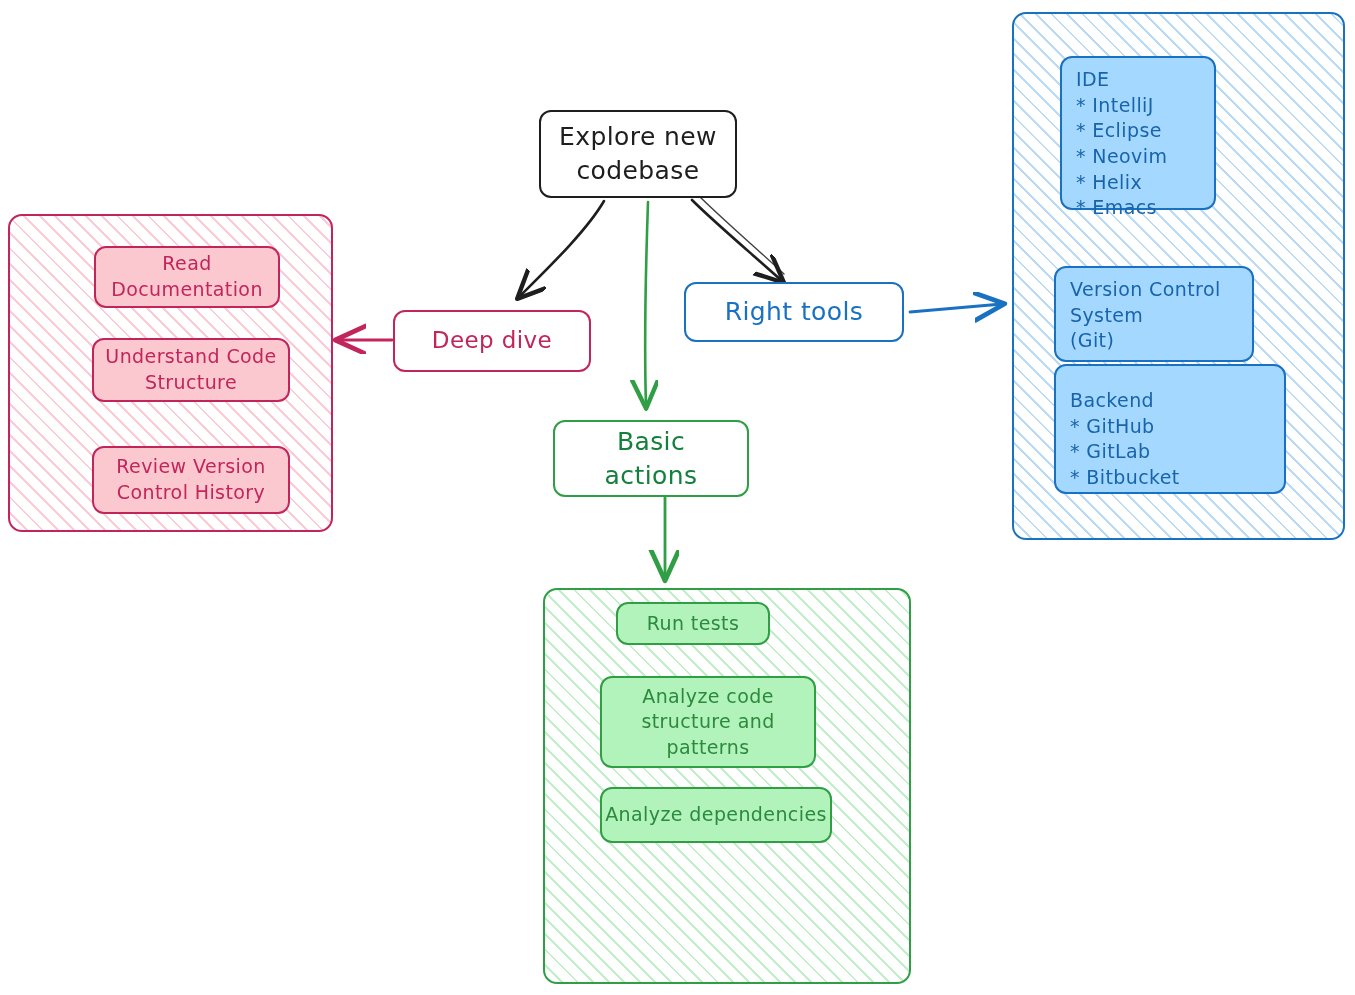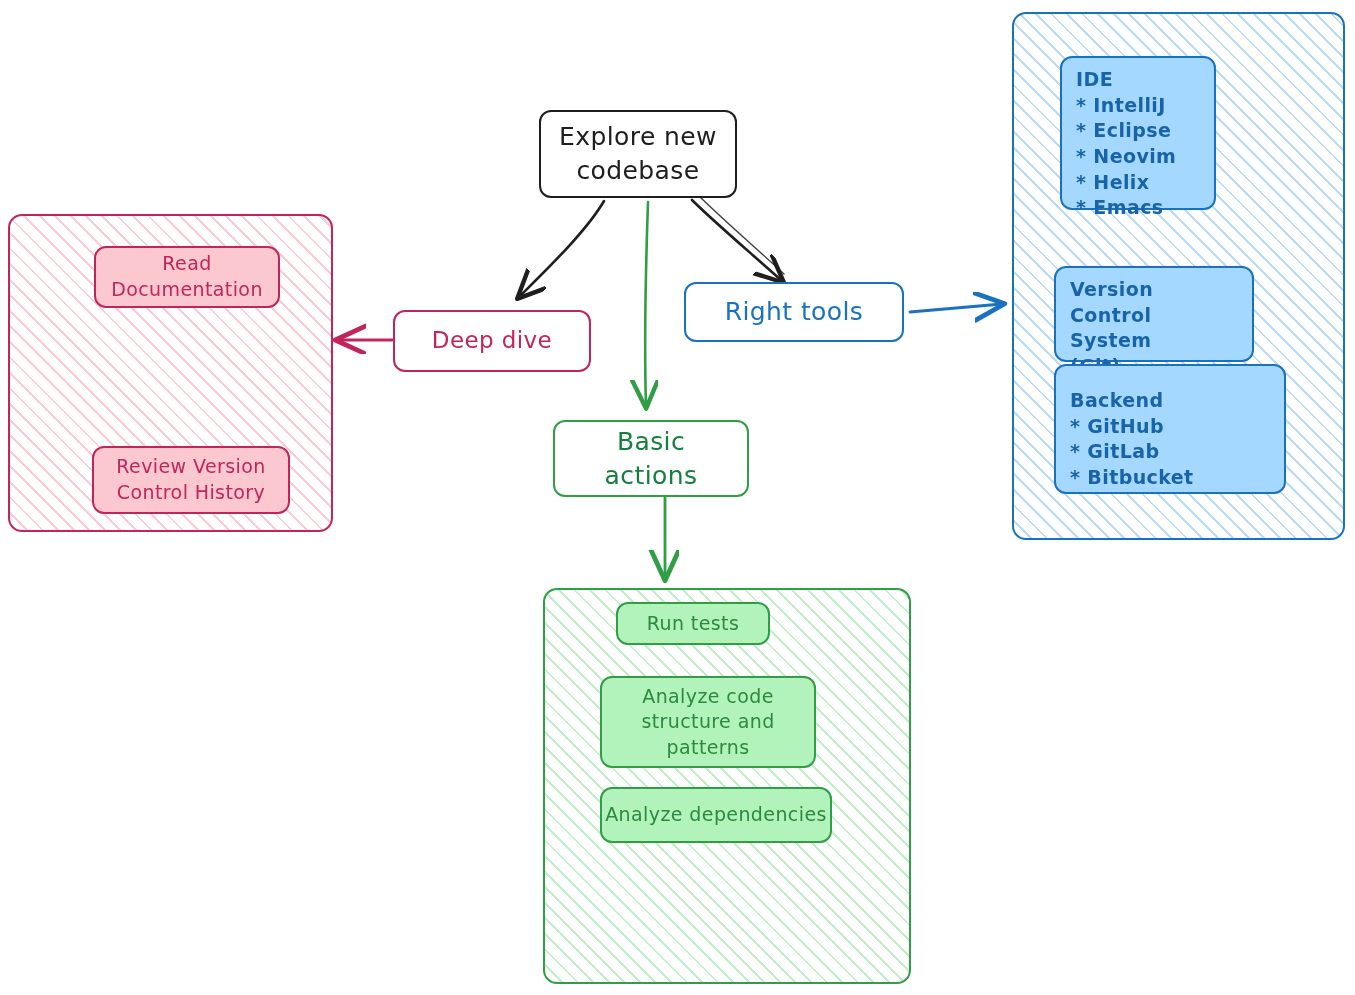--- a/index.html
+++ b/index.html
@@ -116,21 +116,20 @@
     border-color: #2F9E44;
     color: #15803d;
   }
 
   
   .listnode {
     display: block;
     text-align: left;
     padding: 9px 14px 10px 14px;
     white-space: pre-line;
-    font-weight: bold;
   }
 
   .edges {
     position: absolute;
     left: 0; top: 0;
     width: 1355px;
     height: 995px;
     pointer-events: none;
   }
 </style>
@@ -182,20 +181,22 @@
   </svg>
 
   <div class="node n-root" style="left:539px; top:110px; width:198px; height:88px;">Explore new
 codebase</div>
 
   <div class="group g-red" style="left:8px; top:214px; width:325px; height:318px;">
 
     <div class="node n-red" style="left:84px; top:30px; width:186px; height:62px; font-size:19px;">Read
 Documentation</div>
 
+    <div class="node n-red" style="left:82px; top:122px; width:198px; height:64px; font-size:19px;">Understand Code
+Structure</div>
 
     <div class="node n-red" style="left:82px; top:218px; width:198px; height:68px; font-size:19px;margin-top:12px;">Review Version
 Control History</div>
   </div>
 
   <div class="node n-red-plain" style="left:393px; top:310px; width:198px; height:62px; font-size:23px;">Deep dive</div>
 
   <div class="node n-green-plain" style="left:553px; top:420px; width:196px; height:77px; font-size:25px;">Basic
 actions</div>
 

